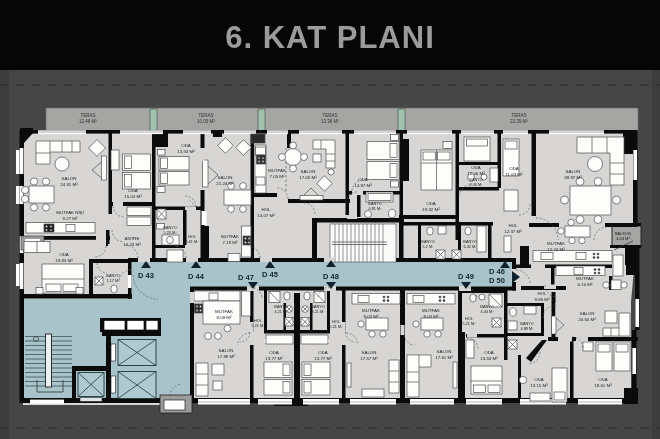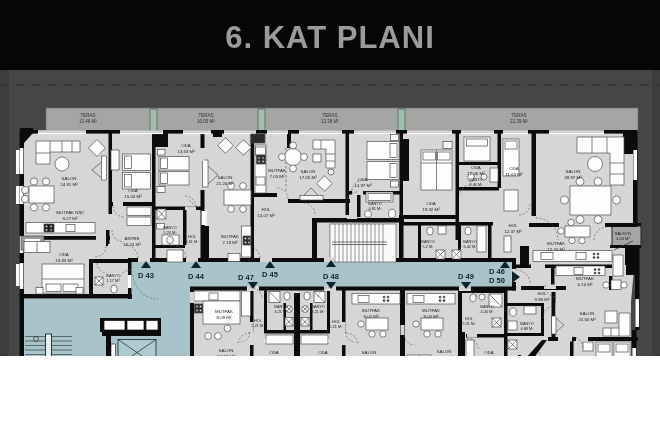--- a/index.html
+++ b/index.html
@@ -1,16 +1,16 @@
 <!DOCTYPE html>
 <html><head>
 <meta charset="utf-8">
 <style>
 html,body{margin:0;padding:0;}
-#page{position:relative;width:660px;height:356px;background:#454545;overflow:hidden;font-family:"Liberation Sans",sans-serif;}
+#page{position:relative;width:660px;height:439px;background:#454545;overflow:hidden;font-family:"Liberation Sans",sans-serif;}
 svg{position:absolute;left:0;top:0;}
 text{font-family:"Liberation Sans",sans-serif;}
 .dl{font-size:7.5px;font-weight:bold;fill:#10222e;text-anchor:middle;}
 </style>
 </head>
 <body>
 <div id="page">
 <svg width="660" height="439" viewBox="0 0 660 439">
 
 <rect x="0" y="0" width="660" height="439" fill="#464646"></rect>

